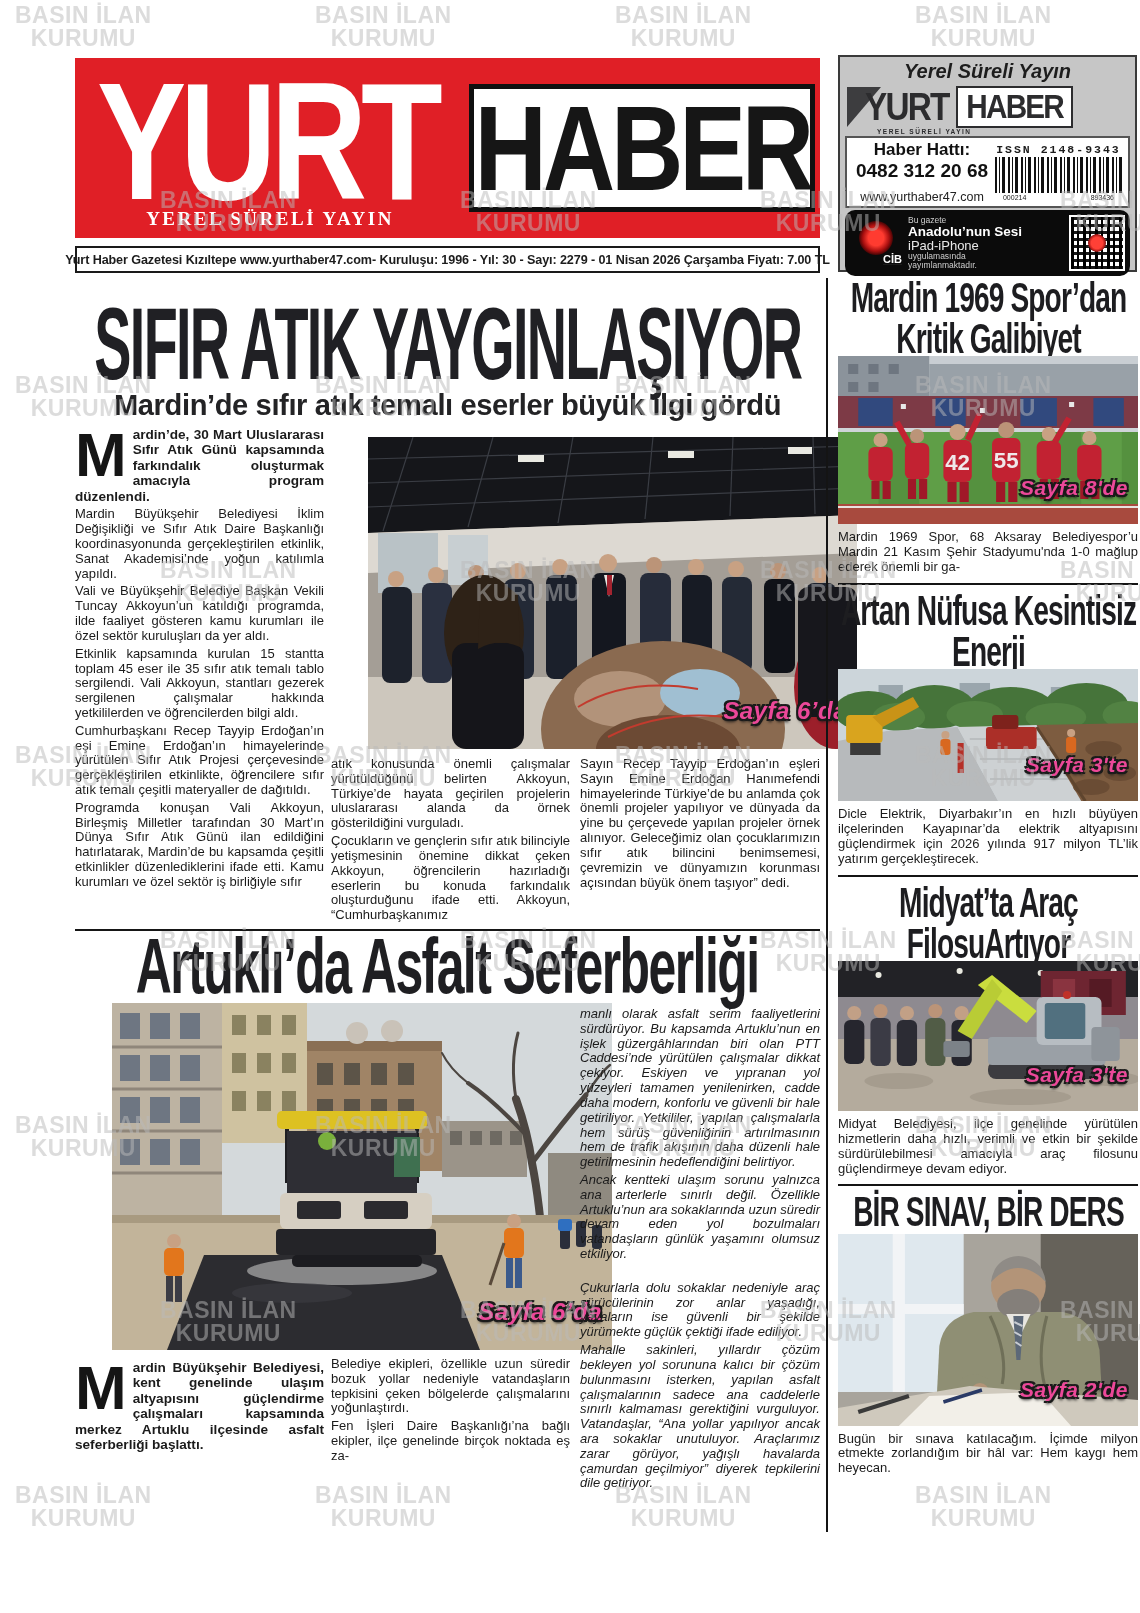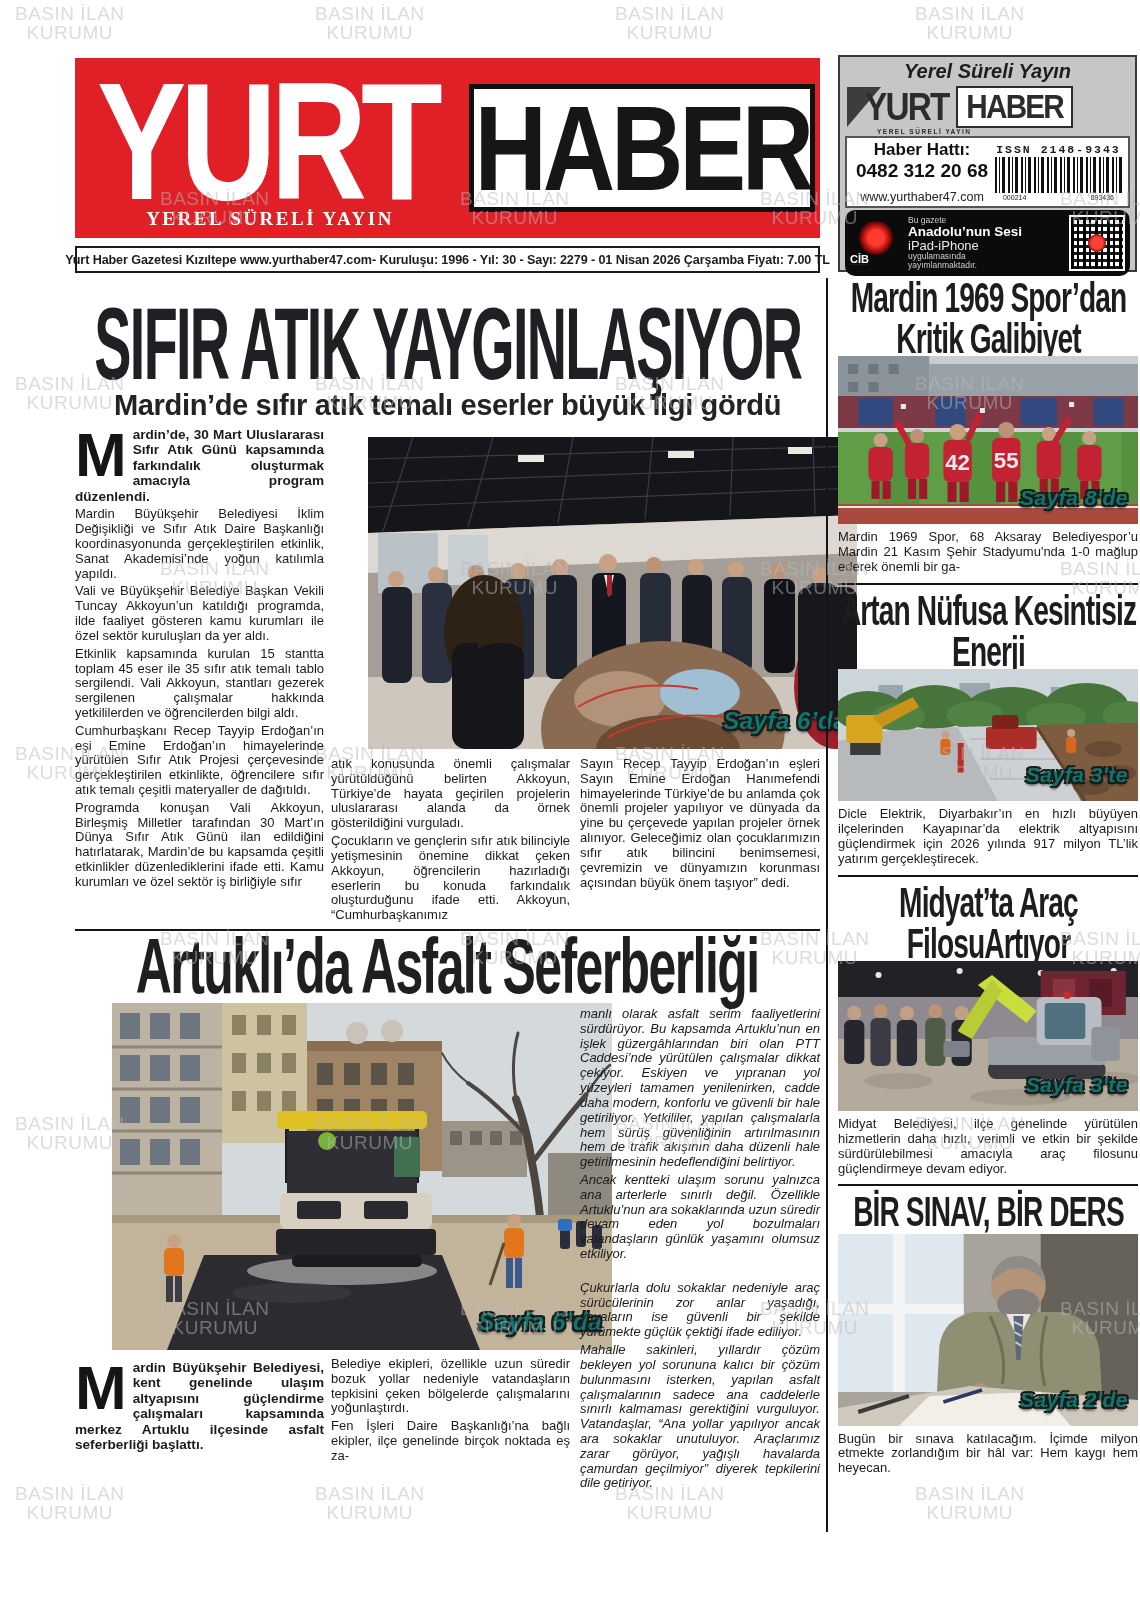--- a/index.html
+++ b/index.html
@@ -2,21 +2,21 @@
 <html><head>
 <meta charset="utf-8">
 <style>
   * { margin:0; padding:0; box-sizing:border-box; }
   html,body { background:#eee; }
   .page { position:relative; width:1140px; height:1613px; background:#fff;
           font-family:"Liberation Sans", sans-serif; overflow:hidden; margin:0 auto; color:#1c1c1c; }
 
   
   .watermark-layer { position:absolute; inset:0; z-index:40; pointer-events:none; }
-  .wm { position:absolute; font-weight:normal; font-size:19px; line-height:1.02; text-align:center;
+  .wm { position:absolute; font-weight:bold; font-size:23px; line-height:1.02; text-align:center;
         color:rgba(186,186,186,.5); letter-spacing:.5px; white-space:nowrap; }
 
   
   .masthead { position:absolute; left:75px; top:58px; width:745px; height:180px; background:#e01f26; z-index:2; }
   .mast-yurt { position:absolute; left:22px; top:-4px; font-size:152px; font-weight:700; color:#fff;
                letter-spacing:-7px; transform:scale(.88,1.10); transform-origin:left top; line-height:1.05; }
   .mast-haber-box { position:absolute; right:5px; top:26px; width:346px; height:128px; background:#fff;
                border:5px solid #101010; display:flex; align-items:center; justify-content:center; overflow:hidden; }
   .mast-haber-box span { font-size:118px; font-weight:700; letter-spacing:-5px; color:#161616;
                transform:scale(.85,1.02); line-height:1; display:inline-block; white-space:nowrap; }
@@ -43,21 +43,21 @@
   .ib-hot-label { font-weight:bold; font-size:17px; color:#111; }
   .ib-hot-num { font-weight:bold; font-size:19px; color:#111; white-space:nowrap; }
   .ib-site { font-size:12.5px; color:#222; margin-top:8px; }
   .ib-bar { flex:1; display:flex; flex-direction:column; align-items:stretch; justify-content:center; }
   .ib-issn { font-family:"Liberation Mono", monospace; font-size:11.5px; font-weight:bold; letter-spacing:2px;
              text-align:center; white-space:nowrap; }
   .barcode { height:36px; margin:1px 2px;
              background:repeating-linear-gradient(90deg,#111 0 2px,#fff 2px 4px,#111 4px 5px,#fff 5px 7px,#111 7px 10px,#fff 10px 13px); }
   .ib-barnums { display:flex; justify-content:space-between; font-size:7px; padding:0 10px; color:#222; }
   .ib-app { background:#0b0b0b; border-radius:10px; height:66px; display:flex; align-items:center; padding:3px 5px; }
-  .cib { width:52px; text-align:left;text-decoration:underline; }
+  .cib { width:52px; text-align:right;text-decoration:underline; }
   .cib-star { width:34px; height:34px; margin:0 auto; border-radius:50%;
               background:radial-gradient(circle, #ff3b30 0 32%, #a80f0f 55%, #3d0404 72%, transparent 74%); }
   .cib-label { color:#fff; font-weight:bold; font-size:11px; margin-top:-2px; }
   .app-text { flex:1; padding-left:6px; color:#fff; line-height:1.05; }
   .at-small { font-size:8.5px; color:#cfcfcf; }
   .at-big { font-size:13.5px; font-weight:bold; }
   .at-med { font-size:13px; color:#e8e8e8; }
   .qr { width:56px; height:56px; background:#fff; position:relative; border:2px solid #fff;
         background-image:
           repeating-linear-gradient(0deg, rgba(0,0,0,.9) 0 3px, transparent 3px 7px),
@@ -77,21 +77,21 @@
   .bp.intro { font-weight:bold; font-size:13.6px; }
   .dropcap { float:left; font-size:62px; line-height:.78; font-weight:700; padding:4px 6px 0 0; color:#151515; }
 
   .lead-col1 { position:absolute; left:75px; top:427px; width:249px; height:494px; z-index:2; }
   .photo-frame { position:absolute; z-index:2;margin-left:37px; }
   .photo-frame svg { display:block; width:100%; height:100%; }
   .lead-photo { left:331px; top:437px; width:489px; height:312px; }
   .lead-col2 { position:absolute; left:331px; top:757px; width:239px; height:164px; z-index:2; }
   .lead-col3 { position:absolute; left:580px; top:757px; width:240px; height:164px; z-index:2; }
 
-  .sayfa { position:absolute; right:10px; bottom:14px; font-style:italic; font-weight:700; color:#0f766e;
+  .sayfa { position:absolute; right:10px; bottom:24px; font-style:italic; font-weight:700; color:#ec4899;
         font-size:24px; letter-spacing:.5px; z-index:3;
         text-shadow:-2px -2px 0 #1a1a1a, 2px -2px 0 #1a1a1a, -2px 2px 0 #1a1a1a, 2px 2px 0 #1a1a1a, 0 3px 3px #1a1a1a;text-align:right; }
   .sayfa.small { font-size:21px; }
 
   .story-rule { position:absolute; left:75px; top:929px; width:745px; height:2px; background:#161616; z-index:2; }
 
   
   .asphalt-headline { position:absolute; left:75px; top:933px; width:745px; height:66px; z-index:2;
         display:flex; align-items:center; justify-content:center; }
   .asphalt-headline span { white-space:nowrap; font-size:64px; font-weight:700; letter-spacing:-2px;

